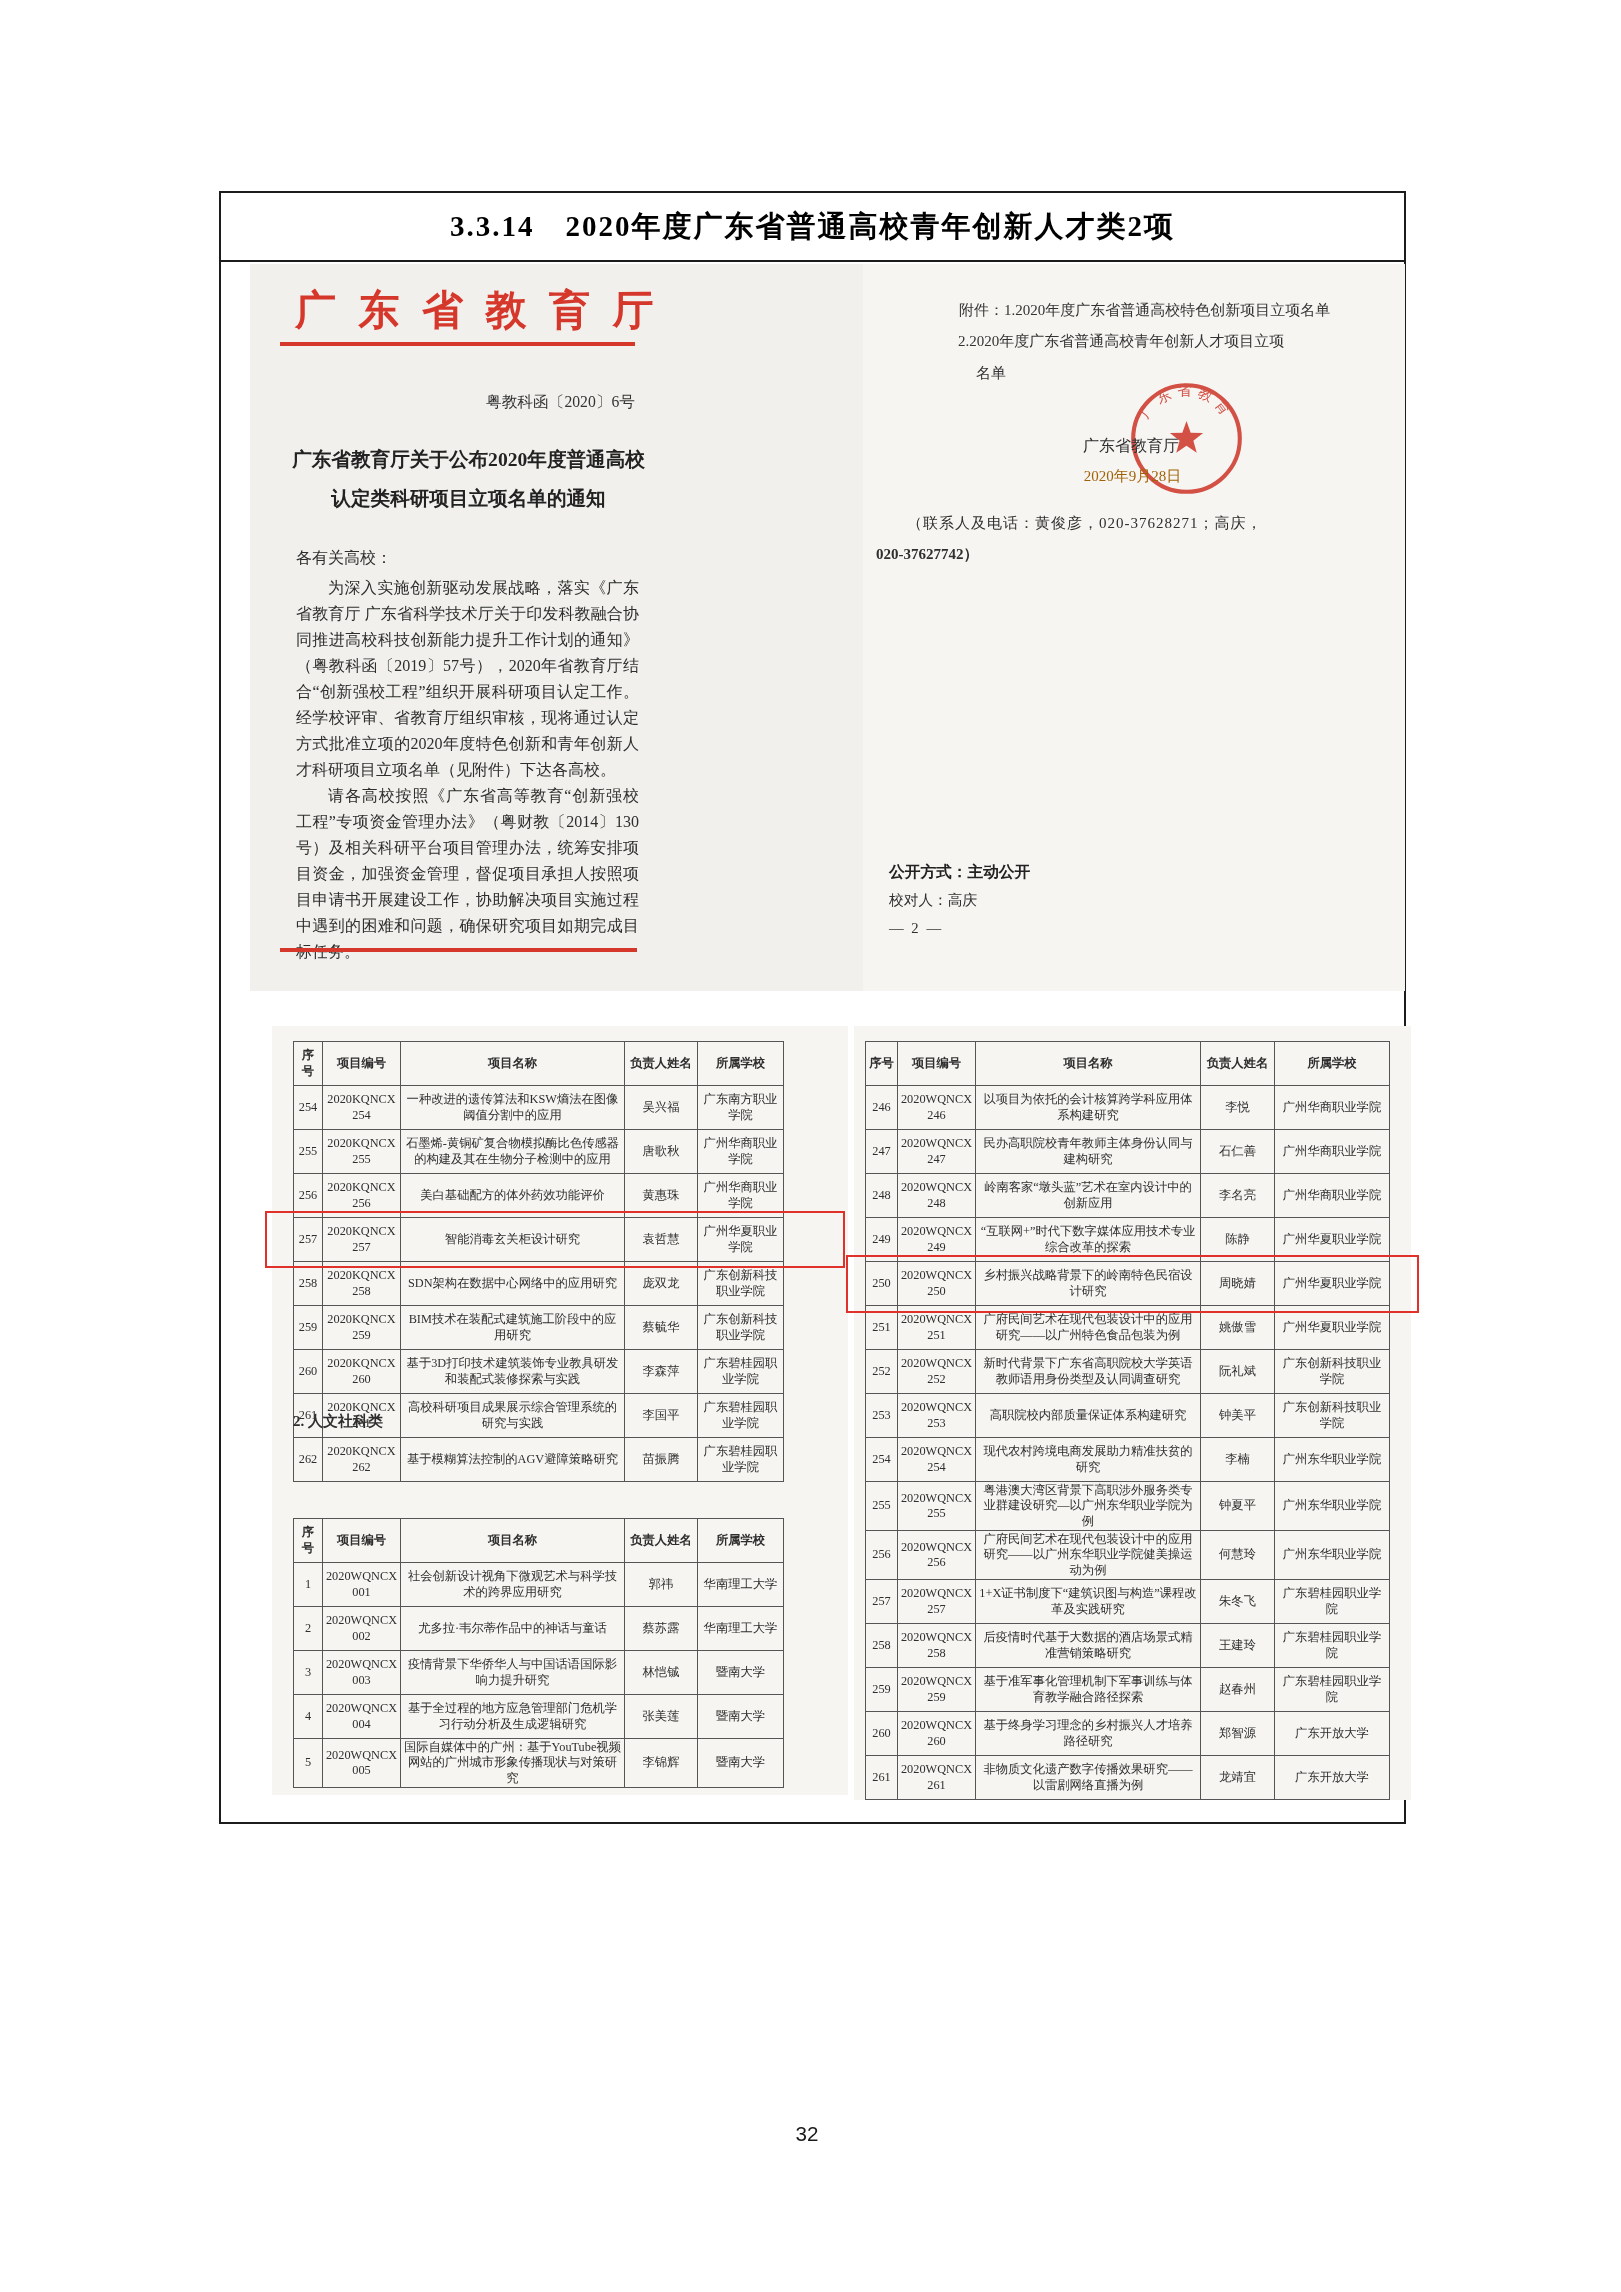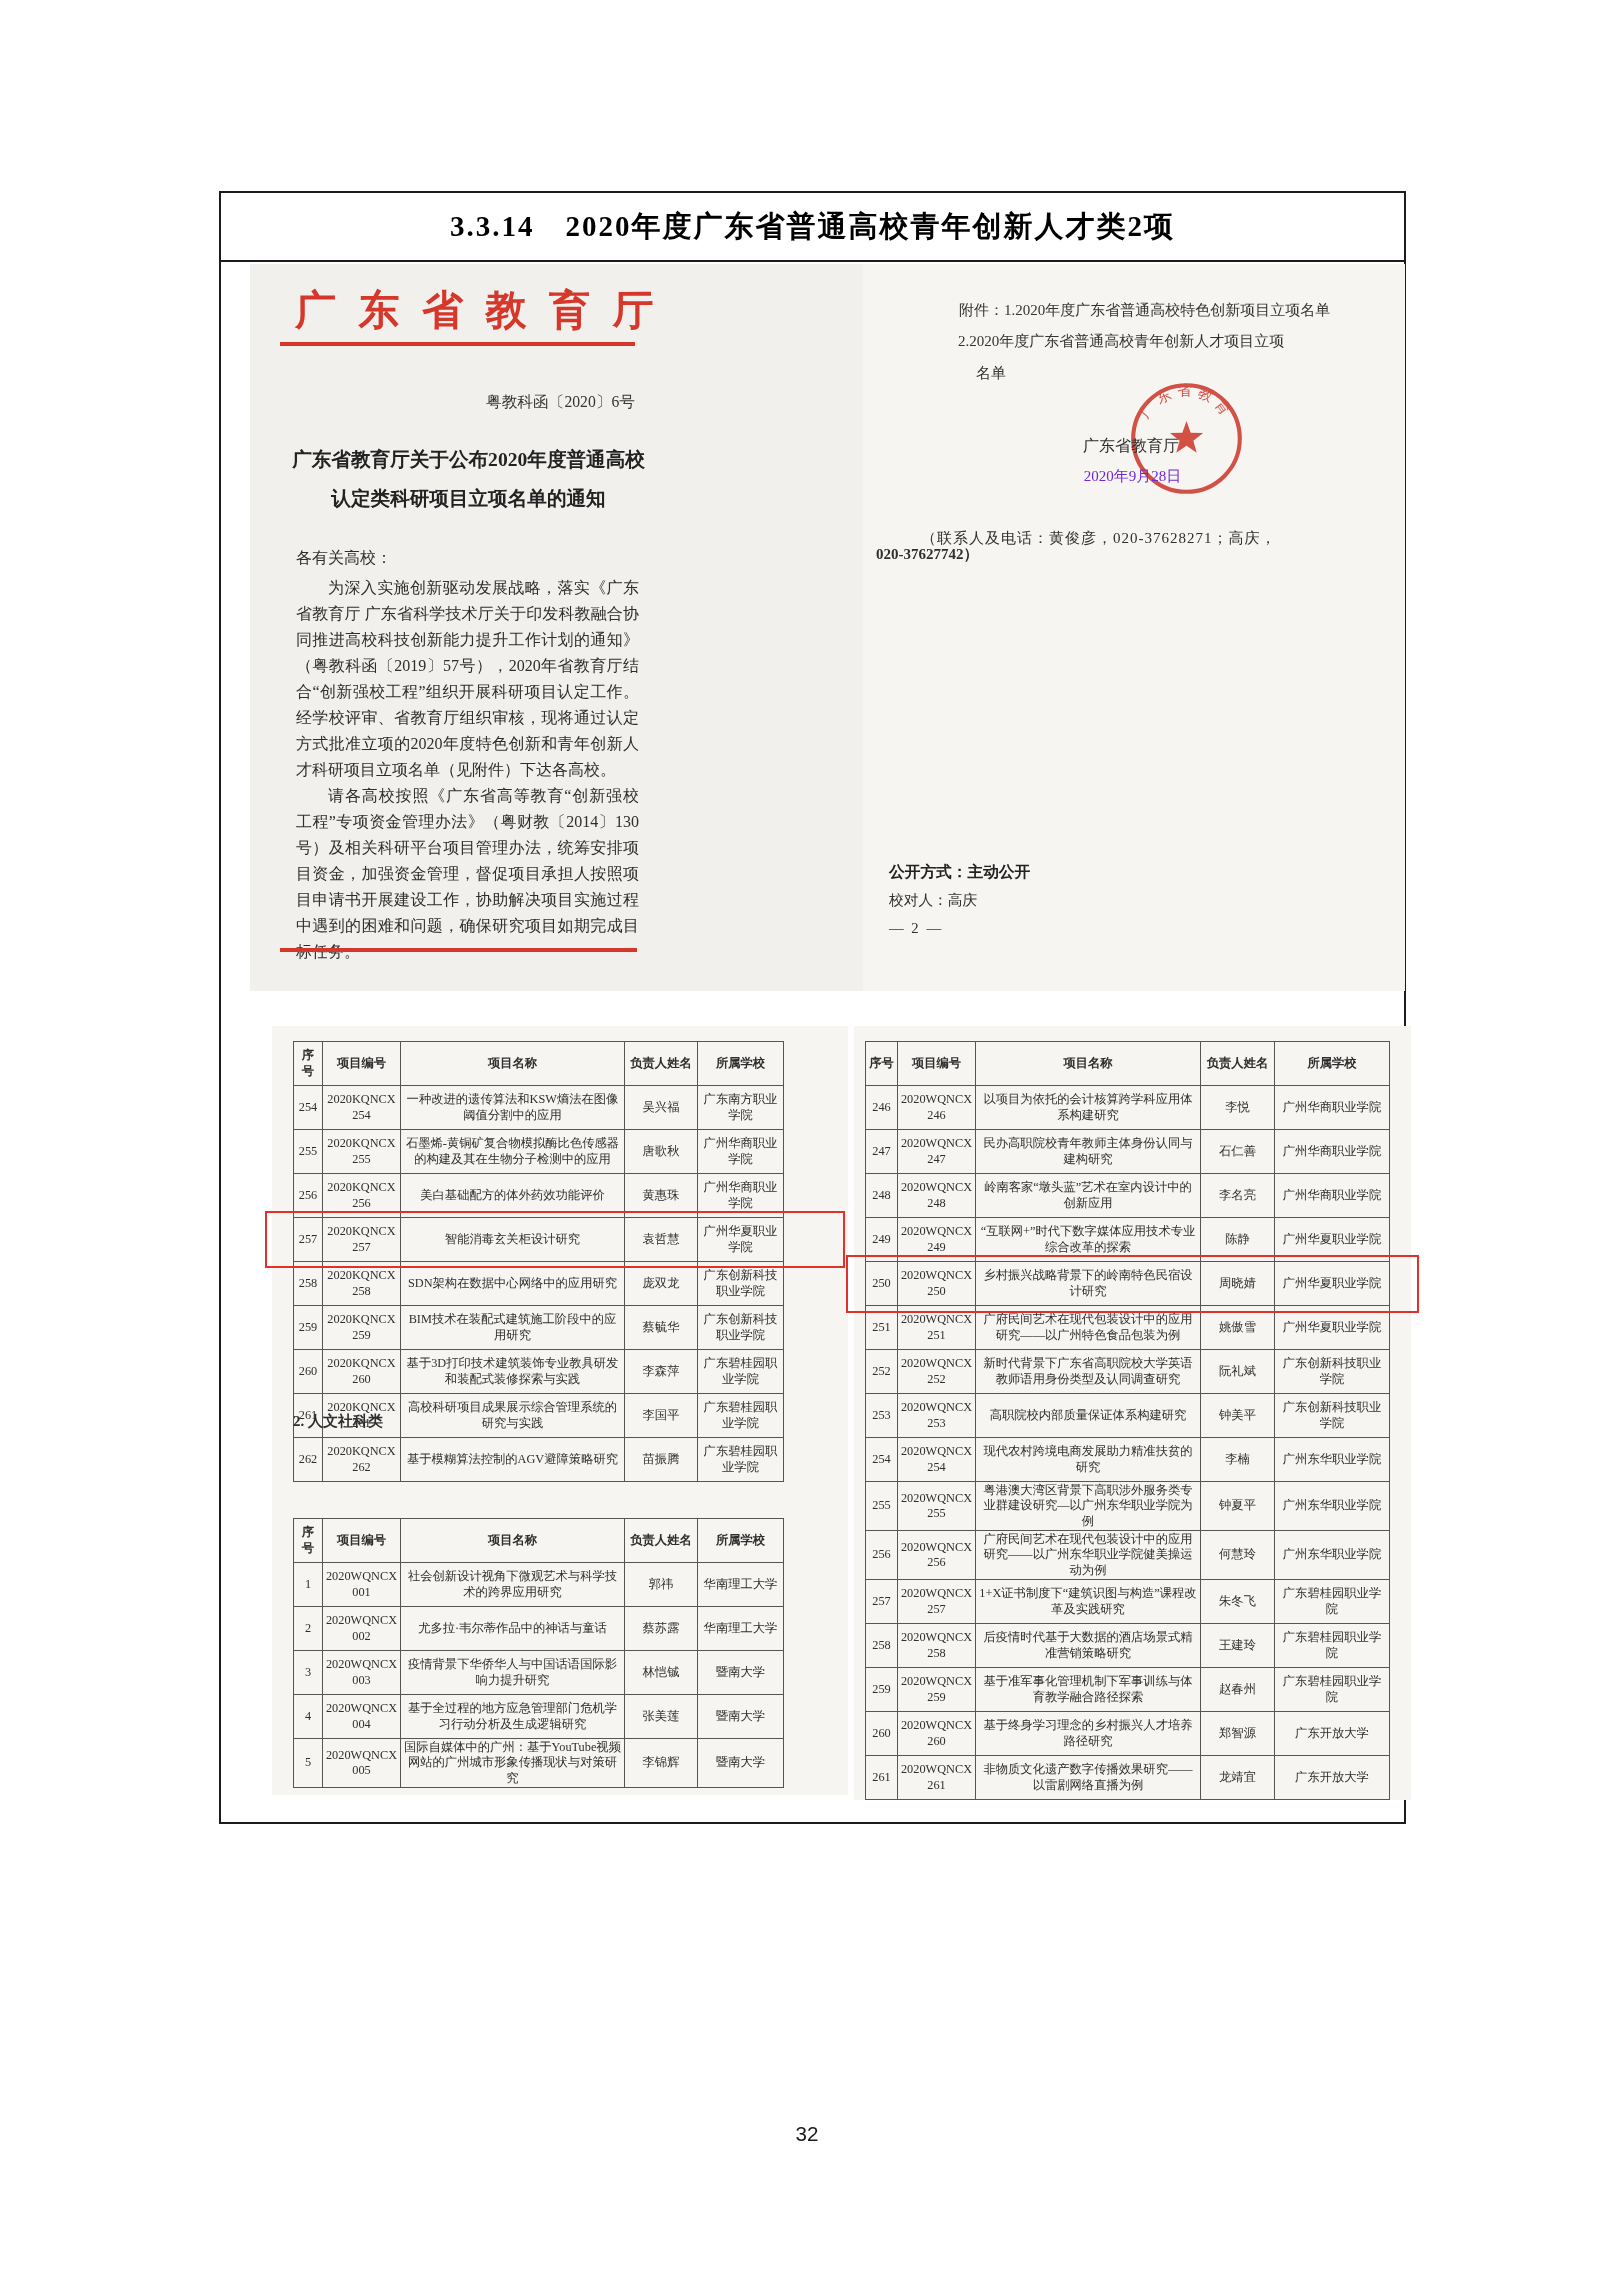--- a/index.html
+++ b/index.html
@@ -22,22 +22,22 @@
   .notice-title{left:54px;width:387px;text-align:center;font-size:19.6px;font-weight:bold;color:#222;}
   .salutation{left:75px;top:355px;font-size:16px;color:#2e2e2e;}
   .letter-body{left:75px;top:382px;width:343px;font-size:16px;line-height:26px;text-align:justify;color:#2e2e2e;}
   .letter-body p{margin:0;text-indent:2em;}
   .letter-footer-line{left:59px;top:755px;width:357px;height:3.9px;background:#d6372b;}
 
   
   .attach{font-size:15px;color:#333;white-space:nowrap;}
   .seal-wrap{left:904px;top:184px;width:123px;height:123px;opacity:.88;}
   .issuer{left:839px;top:243px;width:142px;text-align:center;font-size:16px;color:#2f2f2f;z-index:3;}
-  .issue-date{left:828px;top:274px;width:167px;text-align:center;font-size:15px;color:#6d28d9;z-index:3;}
-  .contact1{left:700px;top:321px;font-size:15px;letter-spacing:1px;color:#2f2f2f;white-space:nowrap;margin-top:15px;}
+  .issue-date{left:828px;top:274px;width:167px;text-align:center;font-size:15px;color:#a16207;z-index:3;}
+  .contact1{left:686px;top:321px;font-size:15px;letter-spacing:1px;color:#2f2f2f;white-space:nowrap;}
   .contact2{left:655px;top:352px;font-size:15px;color:#2f2f2f;font-weight:bold;}
   .publicity{left:668px;top:669px;font-size:15.7px;font-weight:bold;color:#222;}
   .proofreader{left:668px;top:698px;font-size:14.7px;color:#2f2f2f;}
   .letter-pageno{left:668px;top:727px;font-size:14.7px;color:#2f2f2f;letter-spacing:2px;}
 
   
   table{border-collapse:collapse;table-layout:fixed;position:absolute;background:transparent;}
   th,td{border:1px solid #555;font-size:12.3px;color:#2e2e2e;text-align:center;vertical-align:middle;
     padding:1px 2.9px;line-height:1.25;overflow:hidden;word-break:break-all;}
   th{font-weight:bold;height:41px;}

